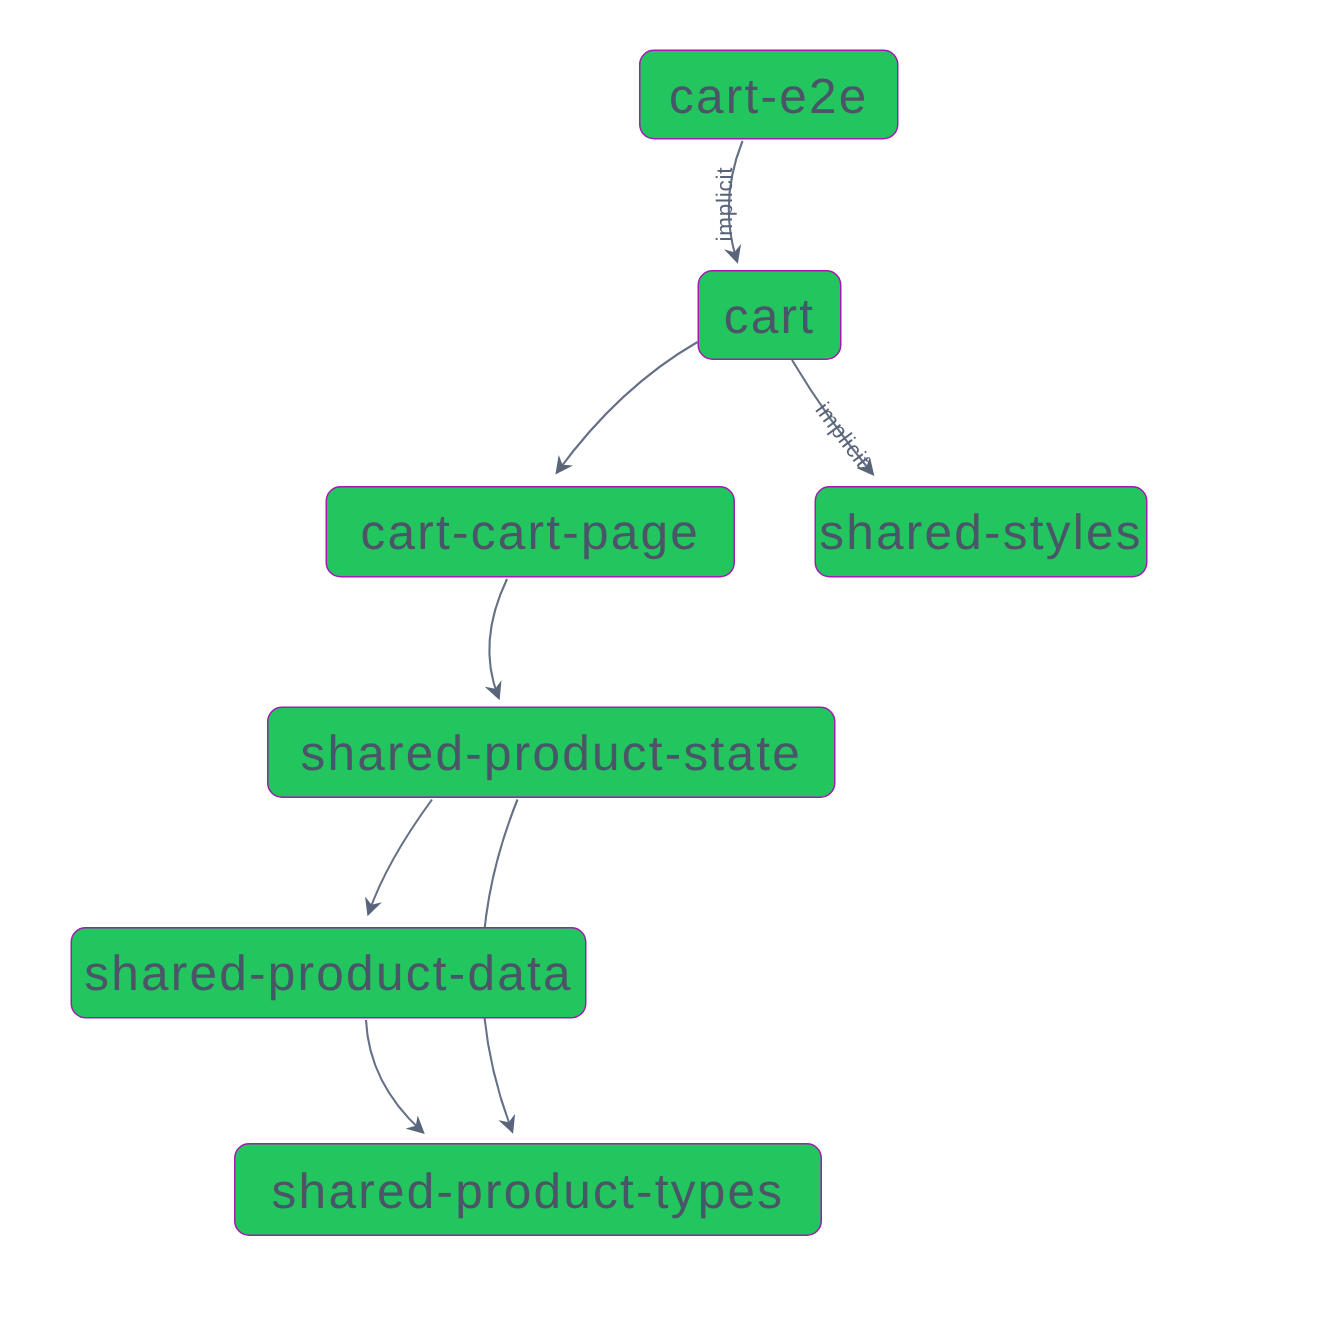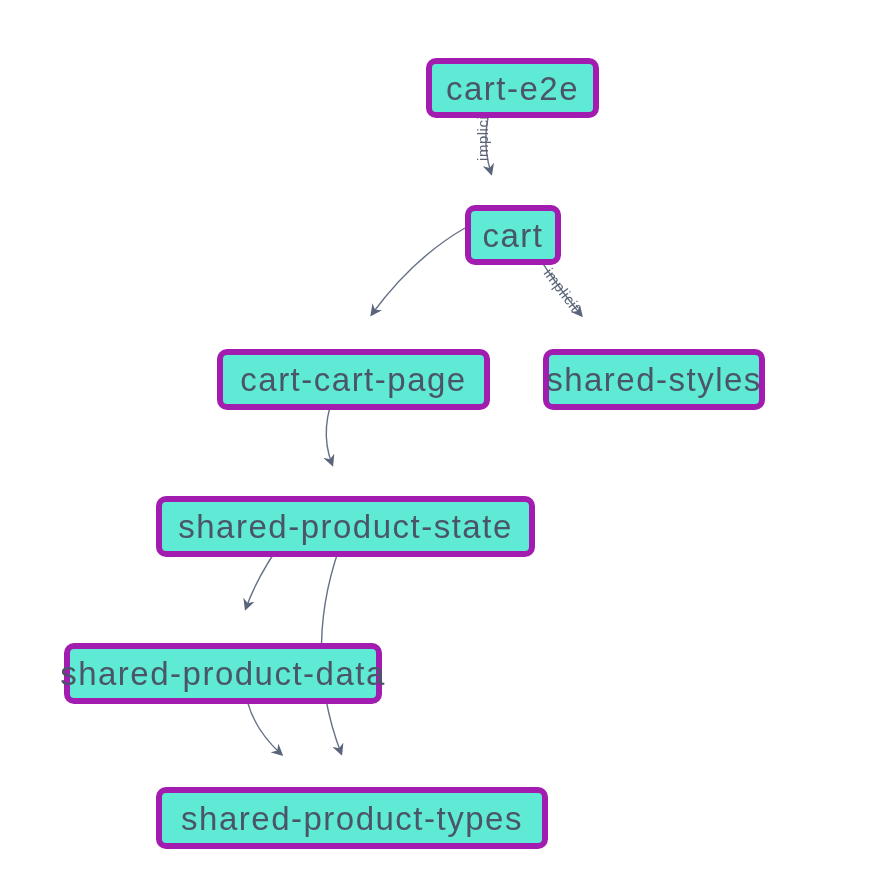--- a/index.html
+++ b/index.html
@@ -21,26 +21,25 @@
   .edge-label{
     font-family:"Liberation Sans","DejaVu Sans",sans-serif;
     font-size:15px;
     letter-spacing:0.5px;
     fill:#5a6478;
     text-anchor:middle;
   }
   .node{
     position:absolute;z-index:2;
     display:flex;align-items:center;justify-content:center;
-    background:#5eead4;
-    border:6px solid #a21caf;
+    background:#22c55e;
+    border:1px solid #a21caf;
     border-radius:10px;
     box-sizing:border-box;
     cursor:pointer;
-    margin-top:25px;
   }
   .node span{
     font-size:33px;
     letter-spacing:1.5px;
     color:#4b5568;
     line-height:1;
     white-space:nowrap;
   }
 </style>
 </head>
@@ -82,25 +81,25 @@
   </div>
 
   <div class="node" style="left:465px;top:180px;width:96px;height:60px;">
     <span>cart</span>
   </div>
 
   <div class="node" style="left:543px;top:324px;width:222px;height:61px;">
     <span>shared-styles</span>
   </div>
 
-  <div class="node" style="left:156px;top:471px;width:379px;height:61px;">
+  <div class="node" style="left:178px;top:471px;width:379px;height:61px;">
     <span>shared-product-state</span>
   </div>
 
-  <div class="node" style="left:64px;top:618px;width:318px;height:61px;">
+  <div class="node" style="left:47px;top:618px;width:344px;height:61px;">
     <span>shared-product-data</span>
   </div>
 
   <div class="node" style="left:156px;top:762px;width:392px;height:62px;">
     <span>shared-product-types</span>
   </div>
 
 </div>
 
 </body></html>

